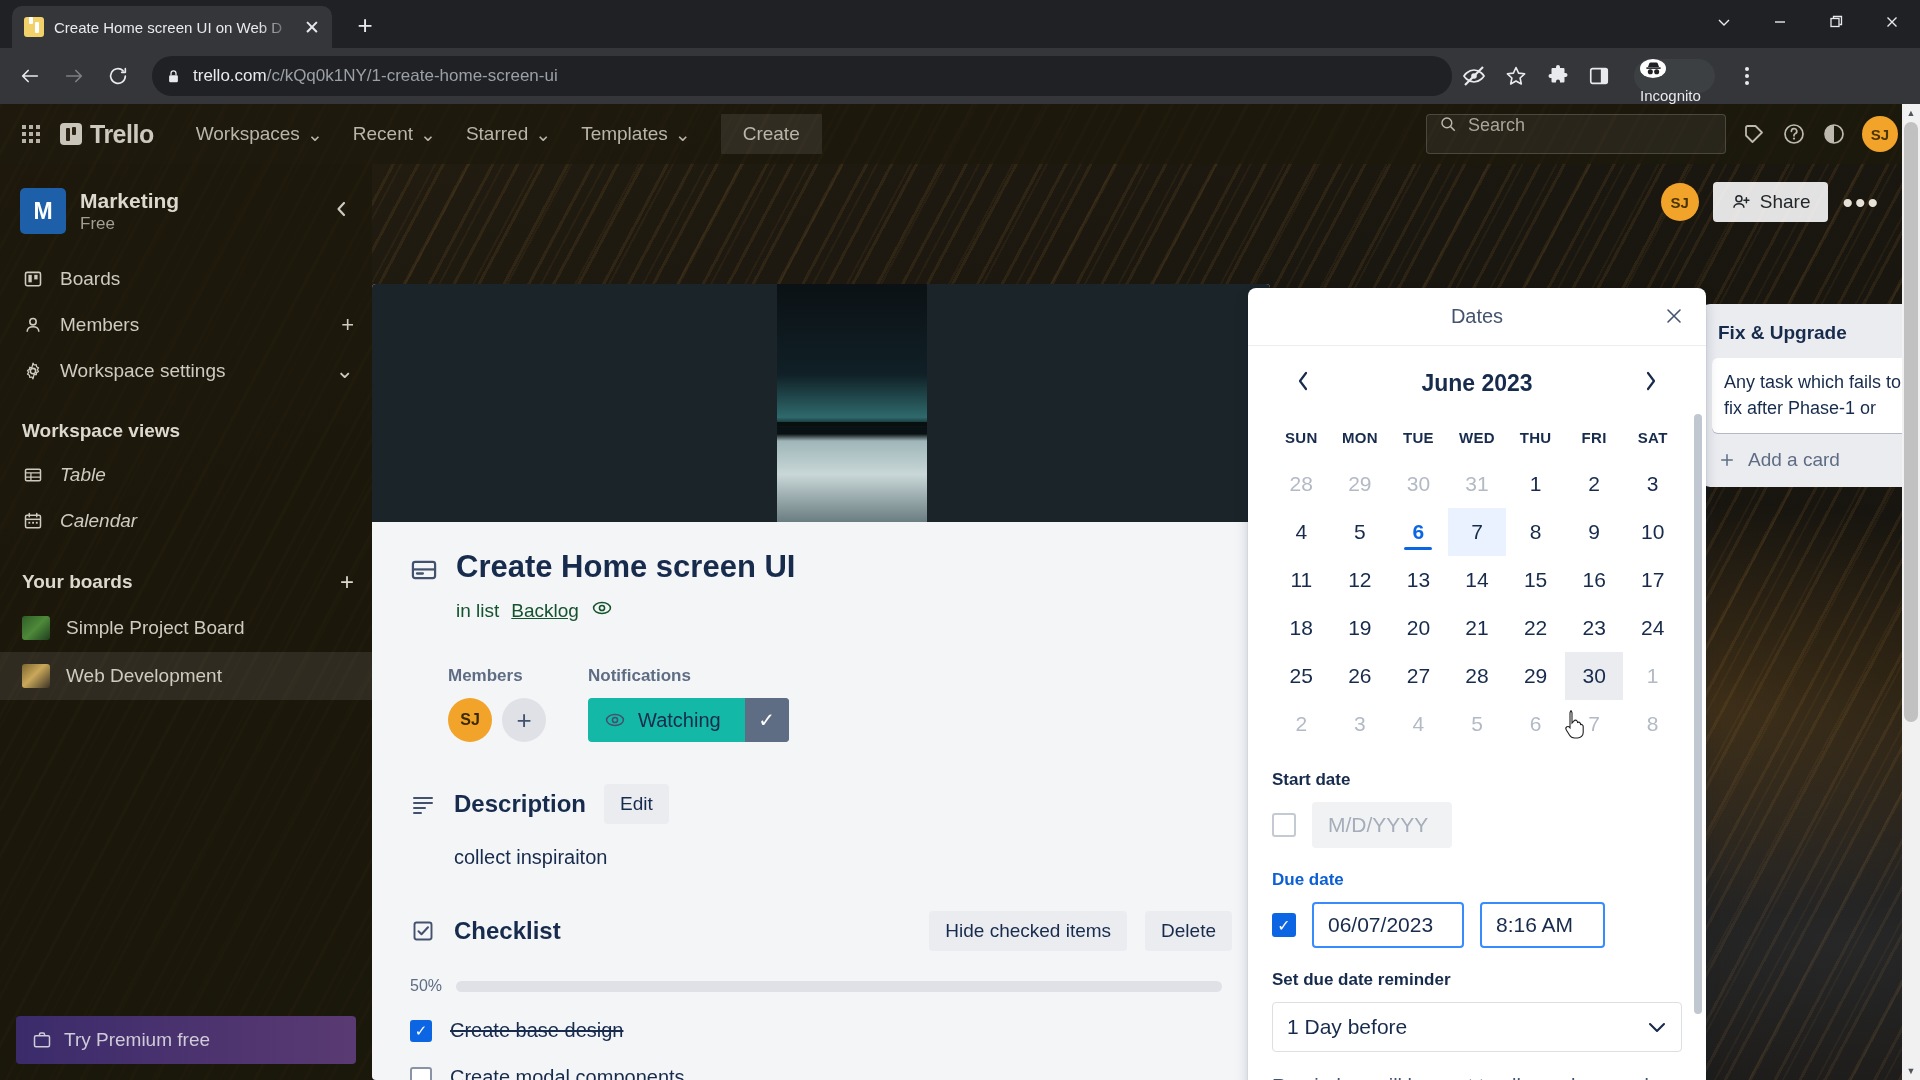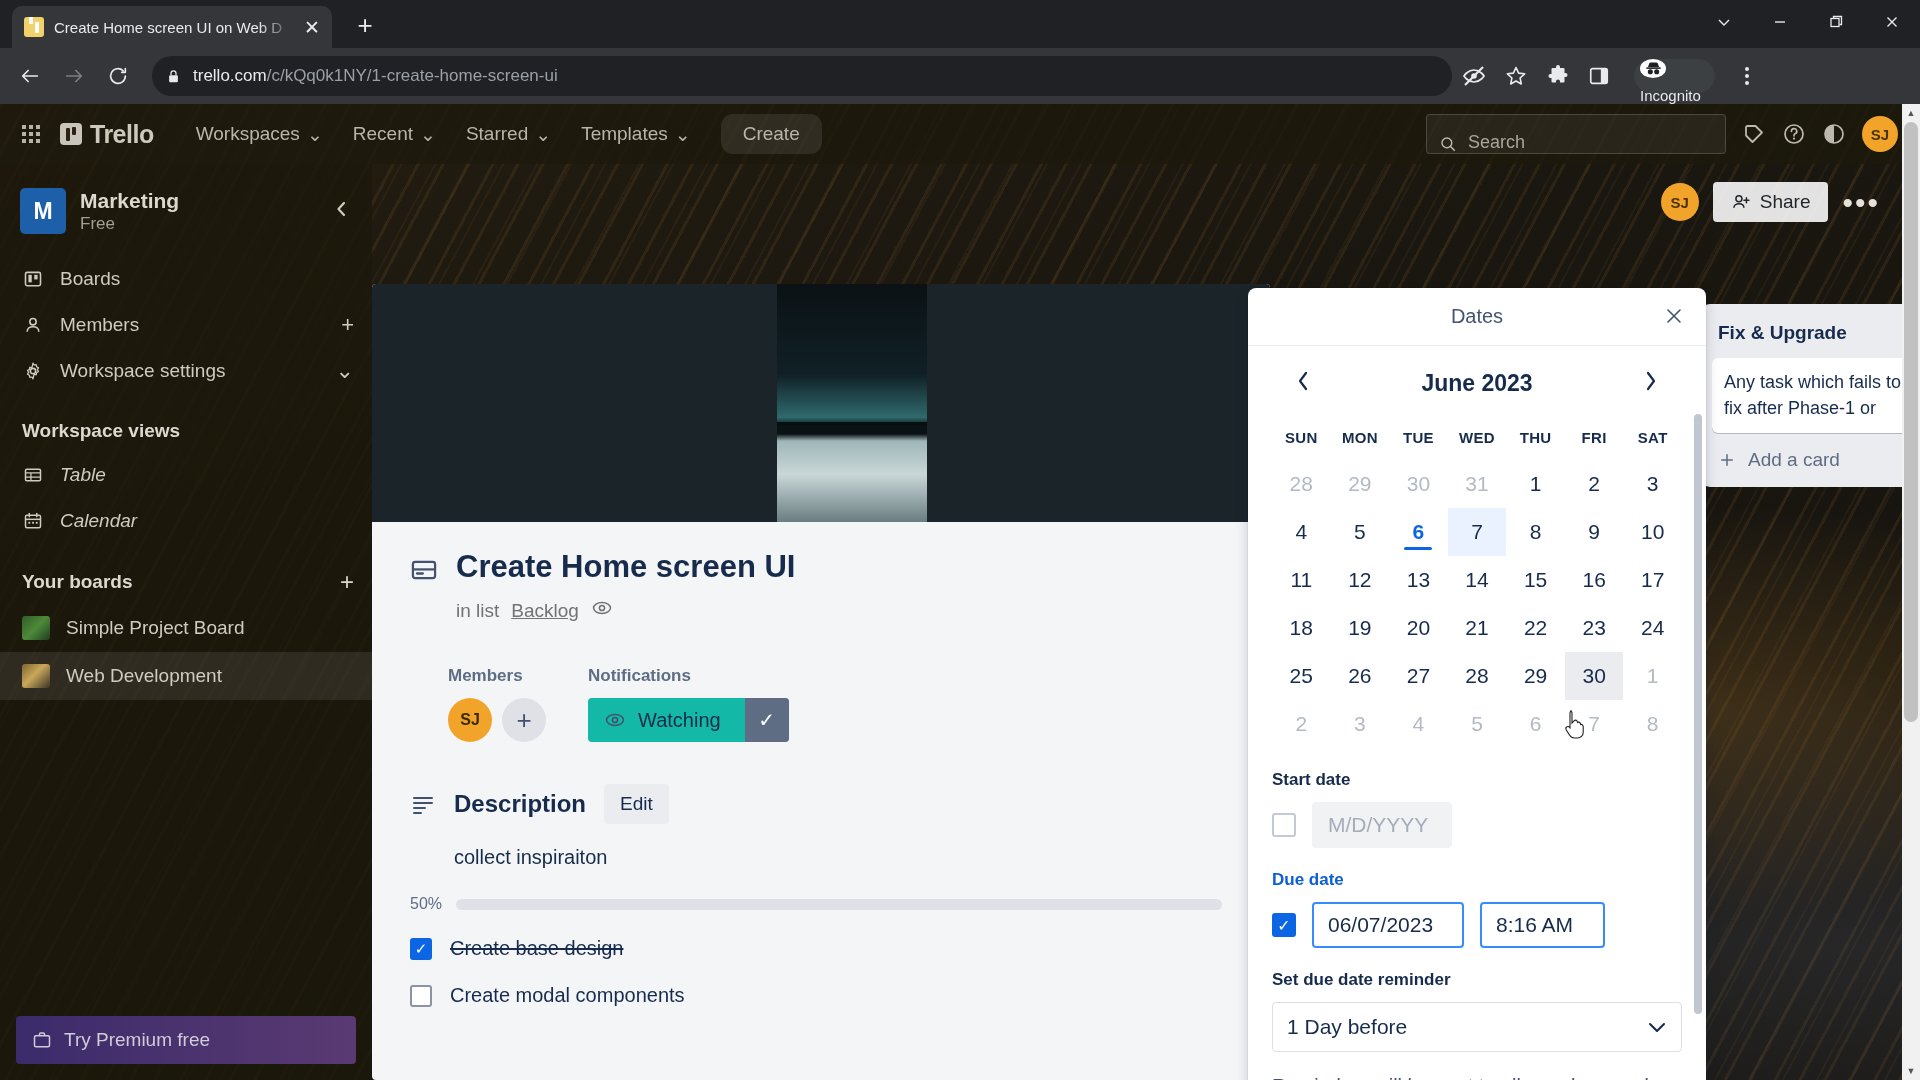--- a/index.html
+++ b/index.html
@@ -109,28 +109,28 @@
     display:flex; align-items:center; justify-content:center; gap:2px;
   }
   .brand-mark i { width:4px; background:#2b2414; display:block; border-radius:1px;}
   .brand-mark i.a { height:13px; } .brand-mark i.b { height:8px; align-self:flex-start; margin-top:4px;}
   .brand-text { color: #cdc9be; font-size: 25px; font-weight: 700; letter-spacing: -0.5px; }
   .nav-item {
     display: flex; align-items: center; gap: 7px; color: #b9b5a9; font-size: 19px;
     padding: 8px 12px; border-radius: 4px; white-space: nowrap;
   }
   .nav-create {
-    color: #b9b5a9; font-size: 19px; padding: 9px 22px; border-radius: 12px;
+    color: #b9b5a9; font-size: 19px; padding: 9px 22px; border-radius: 1px;
     background: rgba(255,255,255,0.09); margin-left: 12px;
   }
   .nav-right { margin-left: auto; display: flex; align-items: center; gap: 16px; padding-right: 8px;}
   .search-box {
     width: 300px; height: 40px; border-radius: 4px;
     background: rgba(255,255,255,0.06); border: 1px solid rgba(255,255,255,0.16);
-    display: flex; align-items: flex-end; gap: 11px; padding: 0 12px;
+    display: flex; align-items: flex-start; gap: 11px; padding: 0 12px;
     color: #a9a59b; font-size: 18px;
   }
   .nav-ic { color: #bdb9ae; display: flex; align-items: center; }
   .avatar-sj {
     width: 36px; height: 36px; border-radius: 50%; background: #f2a32a;
     color: #4a3400; font-size: 15px; font-weight: 700;
     display: flex; align-items: center; justify-content: center;
   }
 
   
@@ -220,21 +220,21 @@
       linear-gradient(#0b1115 0%, #102026 38%, #2f6a6c 56%, #0a1114 60%, #0a1114 63%, #9fb6b8 66%, #c9d7d8 80%, #6a7d80 100%);
   }
   .cover-photo::after {
     content:''; position:absolute; left:0; right:0; top:58%; height:4px;
     background:#08100f;
   }
   .card-body { padding: 26px 38px 0 38px; }
   .card-title-row { display: flex; gap: 18px; align-items: flex-start; }
   .ct-icon { color:#42526e; margin-top: 8px; flex:none; }
   .card-title { font-size: 31px; font-weight: 700; color: #172b4d; line-height: 1.2; }
-  .card-sub { font-size: 19px; color: #737373; margin-top: 12px; display:flex; align-items:center; gap:12px;}
+  .card-sub { font-size: 19px; color: #14532d; margin-top: 12px; display:flex; align-items:center; gap:12px;}
   .card-sub u { text-decoration: underline; }
   .meta-row { display: flex; gap: 42px; margin-top: 42px; padding-left: 38px;}
   .meta-label { font-size: 17px; font-weight: 700; color: #5e6c84; margin-bottom: 12px; }
   .member-row { display: flex; align-items: center; gap: 10px; }
   .mem-av {
     width: 44px; height: 44px; border-radius: 50%; background: #f2a32a;
     color: #3b2a00; font-size: 16px; font-weight: 700;
     display: flex; align-items: center; justify-content: center;
   }
   .mem-add {
@@ -716,20 +716,32 @@
         <span class="sec-ic">
           <svg width="24" height="24" viewBox="0 0 24 24">
               <path d="M3 6h18M3 11h18M3 16h11M3 21h7" stroke="currentColor" stroke-width="2" stroke-linecap="round"></path>
             </svg>
         </span>
         <span class="sec-title">Description</span>
         <span class="btn-gray">Edit</span>
       </div>
       <div class="desc-text">collect inspiraiton</div>
 
+      <div class="sec-head">
+        <span class="sec-ic">
+          <svg width="24" height="24" viewBox="0 0 24 24">
+              <rect x="3.5" y="3.5" width="17" height="17" rx="2.2" stroke="currentColor" stroke-width="1.9" fill="none"></rect>
+              <path d="M7.5 12.2l3 3 6.5-7" stroke="currentColor" stroke-width="2" fill="none" stroke-linecap="round" stroke-linejoin="round"></path>
+            </svg>
+        </span>
+        <span class="sec-title">Checklist</span>
+        <span class="spacer"></span>
+        <span class="btn-gray">Hide checked items</span>
+        <span class="btn-gray">Delete</span>
+      </div>
 
       <div class="progress-row">
         <span class="progress-pct">50%</span>
         <span class="progress-track">
           <span class="progress-fill" id="progress-fill" style="width: 50%;"></span>
         </span>
       </div>
 
       <div class="chk-row">
         <span class="chk-box on">✓</span>

